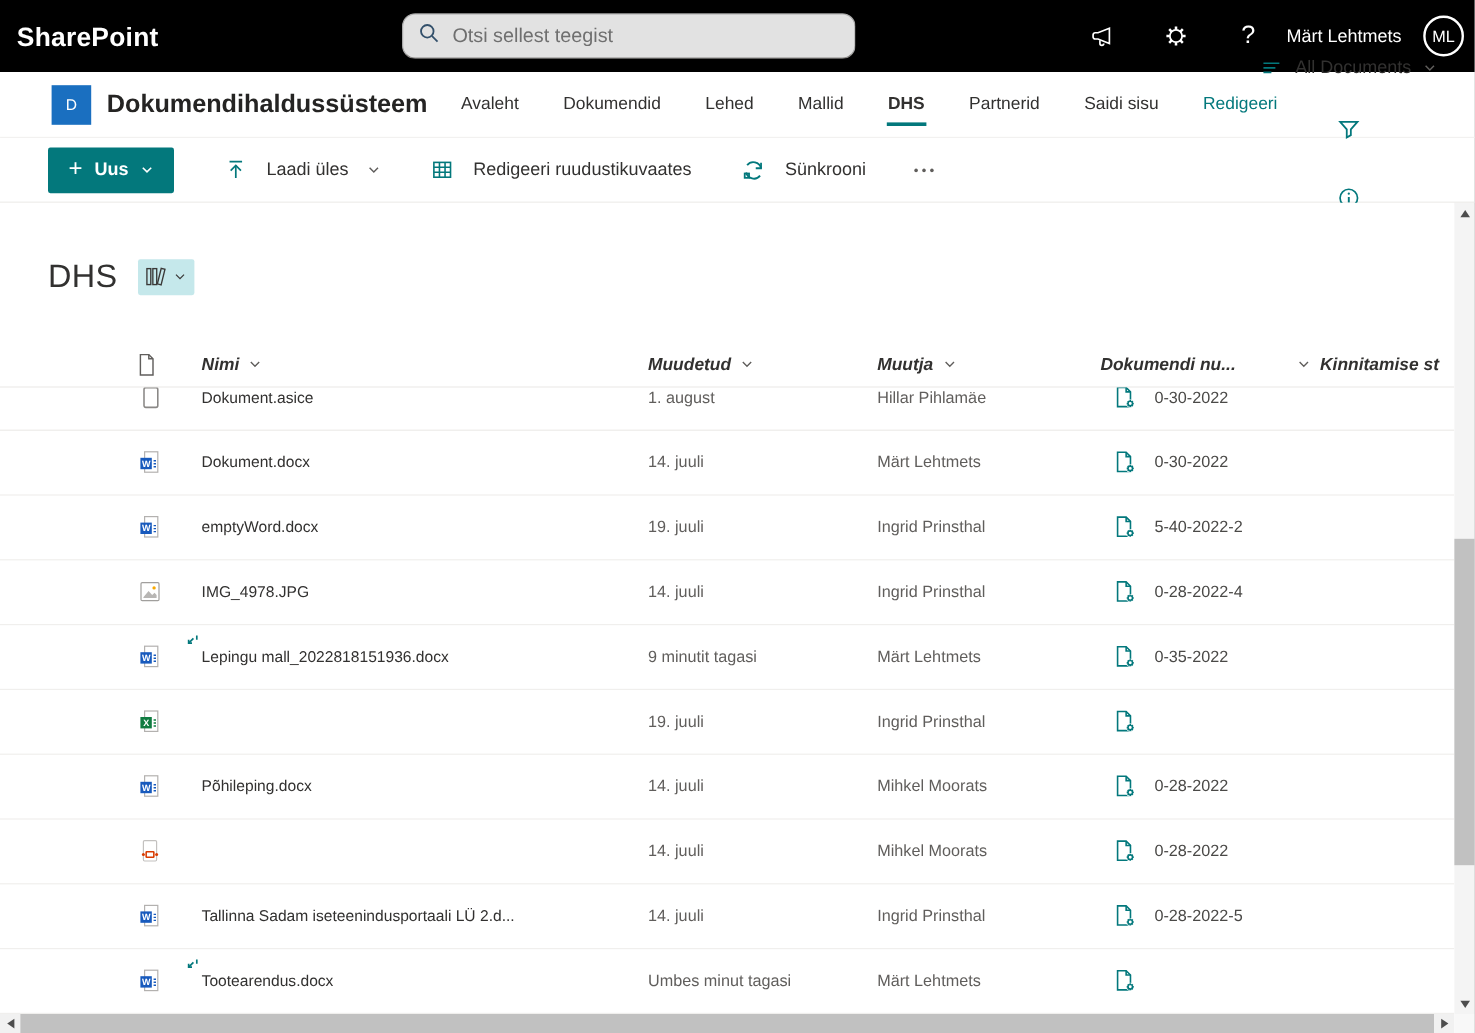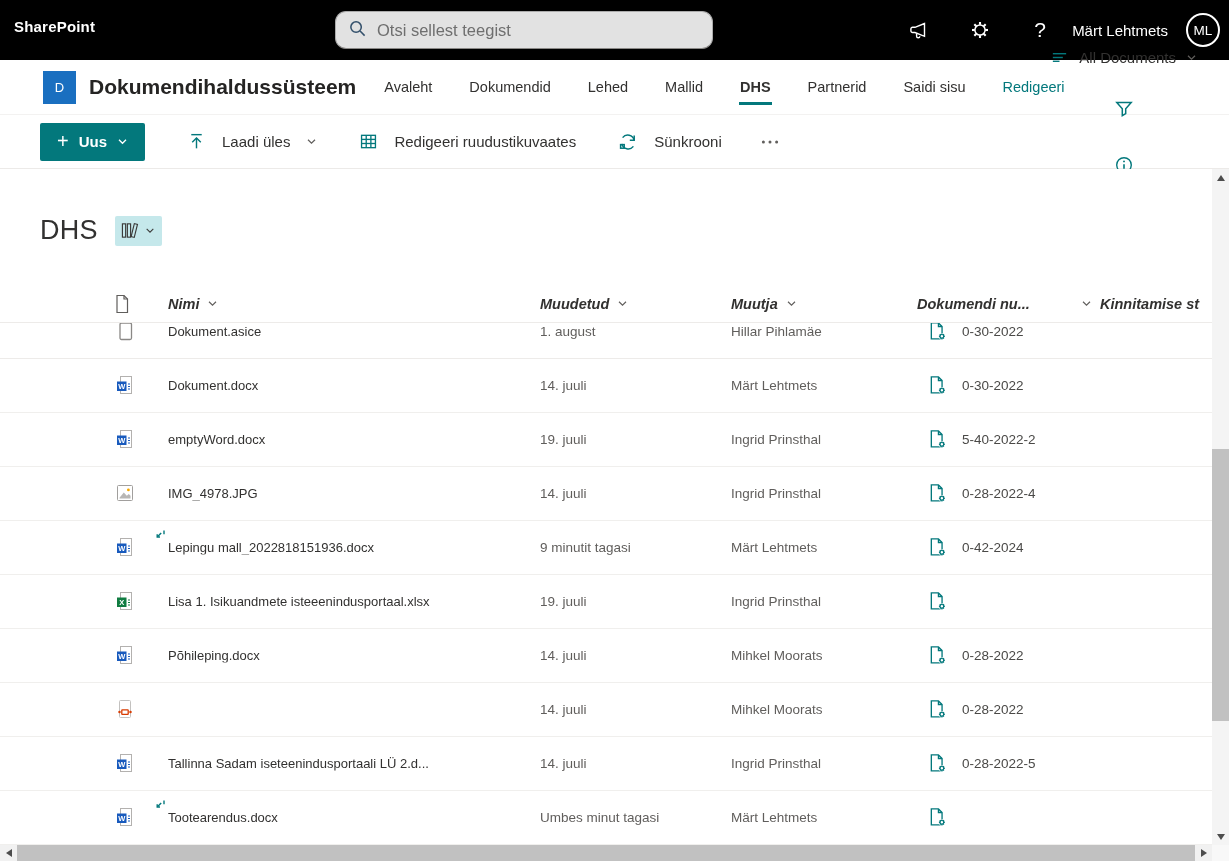--- a/index.html
+++ b/index.html
@@ -9,21 +9,21 @@
     --text:#323130;
     --text2:#605e5c;
     --line:#edebe9;
   }
   *{margin:0;padding:0;box-sizing:border-box;}
   body{background:#444;font-family:"Liberation Sans",sans-serif;}
   .app{position:relative;width:1229px;height:861px;background:#fff;overflow:hidden;}
 
   
   .topbar{position:absolute;top:0;left:0;right:0;height:60px;background:#000;}
-  .brand{position:absolute;left:14px;top:18px;color:#fff;font-size:15px;font-weight:700;letter-spacing:.2px;}
+  .brand{position:absolute;left:14px;top:18px;color:#fff;font-size:22px;font-weight:700;letter-spacing:.2px;}
   .searchbox{position:absolute;left:335px;top:11px;width:378px;height:38px;background:#e2e2e2;
     border:1px solid #ababab;border-bottom-color:#8a8886;border-radius:11px;
     display:flex;align-items:center;padding:0 12px;gap:10px;}
   .searchbox input{border:none;background:transparent;outline:none;font-size:16.5px;color:#333;
     font-family:"Liberation Sans",sans-serif;width:100%;}
   .searchbox input::placeholder{color:#6f6f6f;}
   .topbar-right{position:absolute;right:0;top:0;height:60px;display:flex;align-items:center;}
   .tb-iconbtn{width:60px;height:60px;display:flex;align-items:center;justify-content:center;cursor:pointer;}
   .qmark{color:#fff;font-size:21px;font-weight:400;}
   .user-name{color:#fff;font-size:15px;margin:0 18px 0 2px;}
@@ -476,39 +476,38 @@
             <g stroke-width="1.5">
               <line x1="14.6" y1="12.5" x2="14.6" y2="18.7"></line>
               <line x1="11.5" y1="15.6" x2="17.7" y2="15.6"></line>
               <line x1="12.4" y1="13.4" x2="16.8" y2="17.8"></line>
               <line x1="16.8" y1="13.4" x2="12.4" y2="17.8"></line>
             </g>
             <circle cx="14.6" cy="15.6" r="1.9" fill="#fff" stroke-width="1.2"></circle>
           </g>
         </svg>
       </span>
-      <span class="cell c-docnum">0-42-2024</span>
+      <span class="cell c-docnum">0-35-2022</span>
     </div>
   </div>
         <div class="row">
     <div class="row-abs">
 
       <span class="cell c-icon file-type type-excel">
 
         <svg class="svg-excel" width="20" height="20" viewBox="0 0 20 20">
           <rect x="5.5" y="1.5" width="11" height="17" fill="#fff" stroke="#b3b1af"></rect>
           <line x1="13" y1="9" x2="15" y2="9" stroke="#107c41" stroke-width="1.2"></line>
           <line x1="13" y1="11.5" x2="15" y2="11.5" stroke="#107c41" stroke-width="1.2"></line>
           <line x1="13" y1="14" x2="15" y2="14" stroke="#107c41" stroke-width="1.2"></line>
           <rect x="2" y="6.5" width="9.5" height="9.5" fill="#107c41"></rect>
           <text x="6.8" y="13.9" font-size="7.5" font-weight="700" fill="#fff" text-anchor="middle" font-family="Liberation Sans, sans-serif">X</text>
         </svg>
 
       </span>
-      <span class="cell c-name">Lisa 1. Isikuandmete isteeenindusportaal.xlsx</span>
       <span class="cell c-modified">19. juuli</span>
       <span class="cell c-author">Ingrid Prinsthal</span>
       <span class="cell c-docicon">
         <svg width="19" height="19" viewBox="0 0 20 20" fill="none" stroke="#03787c">
           <path d="M3.5 1.5 h7.5 l3.8 3.8 v13 h-11.3 z" stroke-width="1.4"></path>
           <path d="M11 1.5 v3.8 h3.8" stroke-width="1.4"></path>
           <g>
             <circle cx="14.6" cy="15.6" r="3.6" fill="#fff" stroke="none"></circle>
             <g stroke-width="1.5">
               <line x1="14.6" y1="12.5" x2="14.6" y2="18.7"></line>

